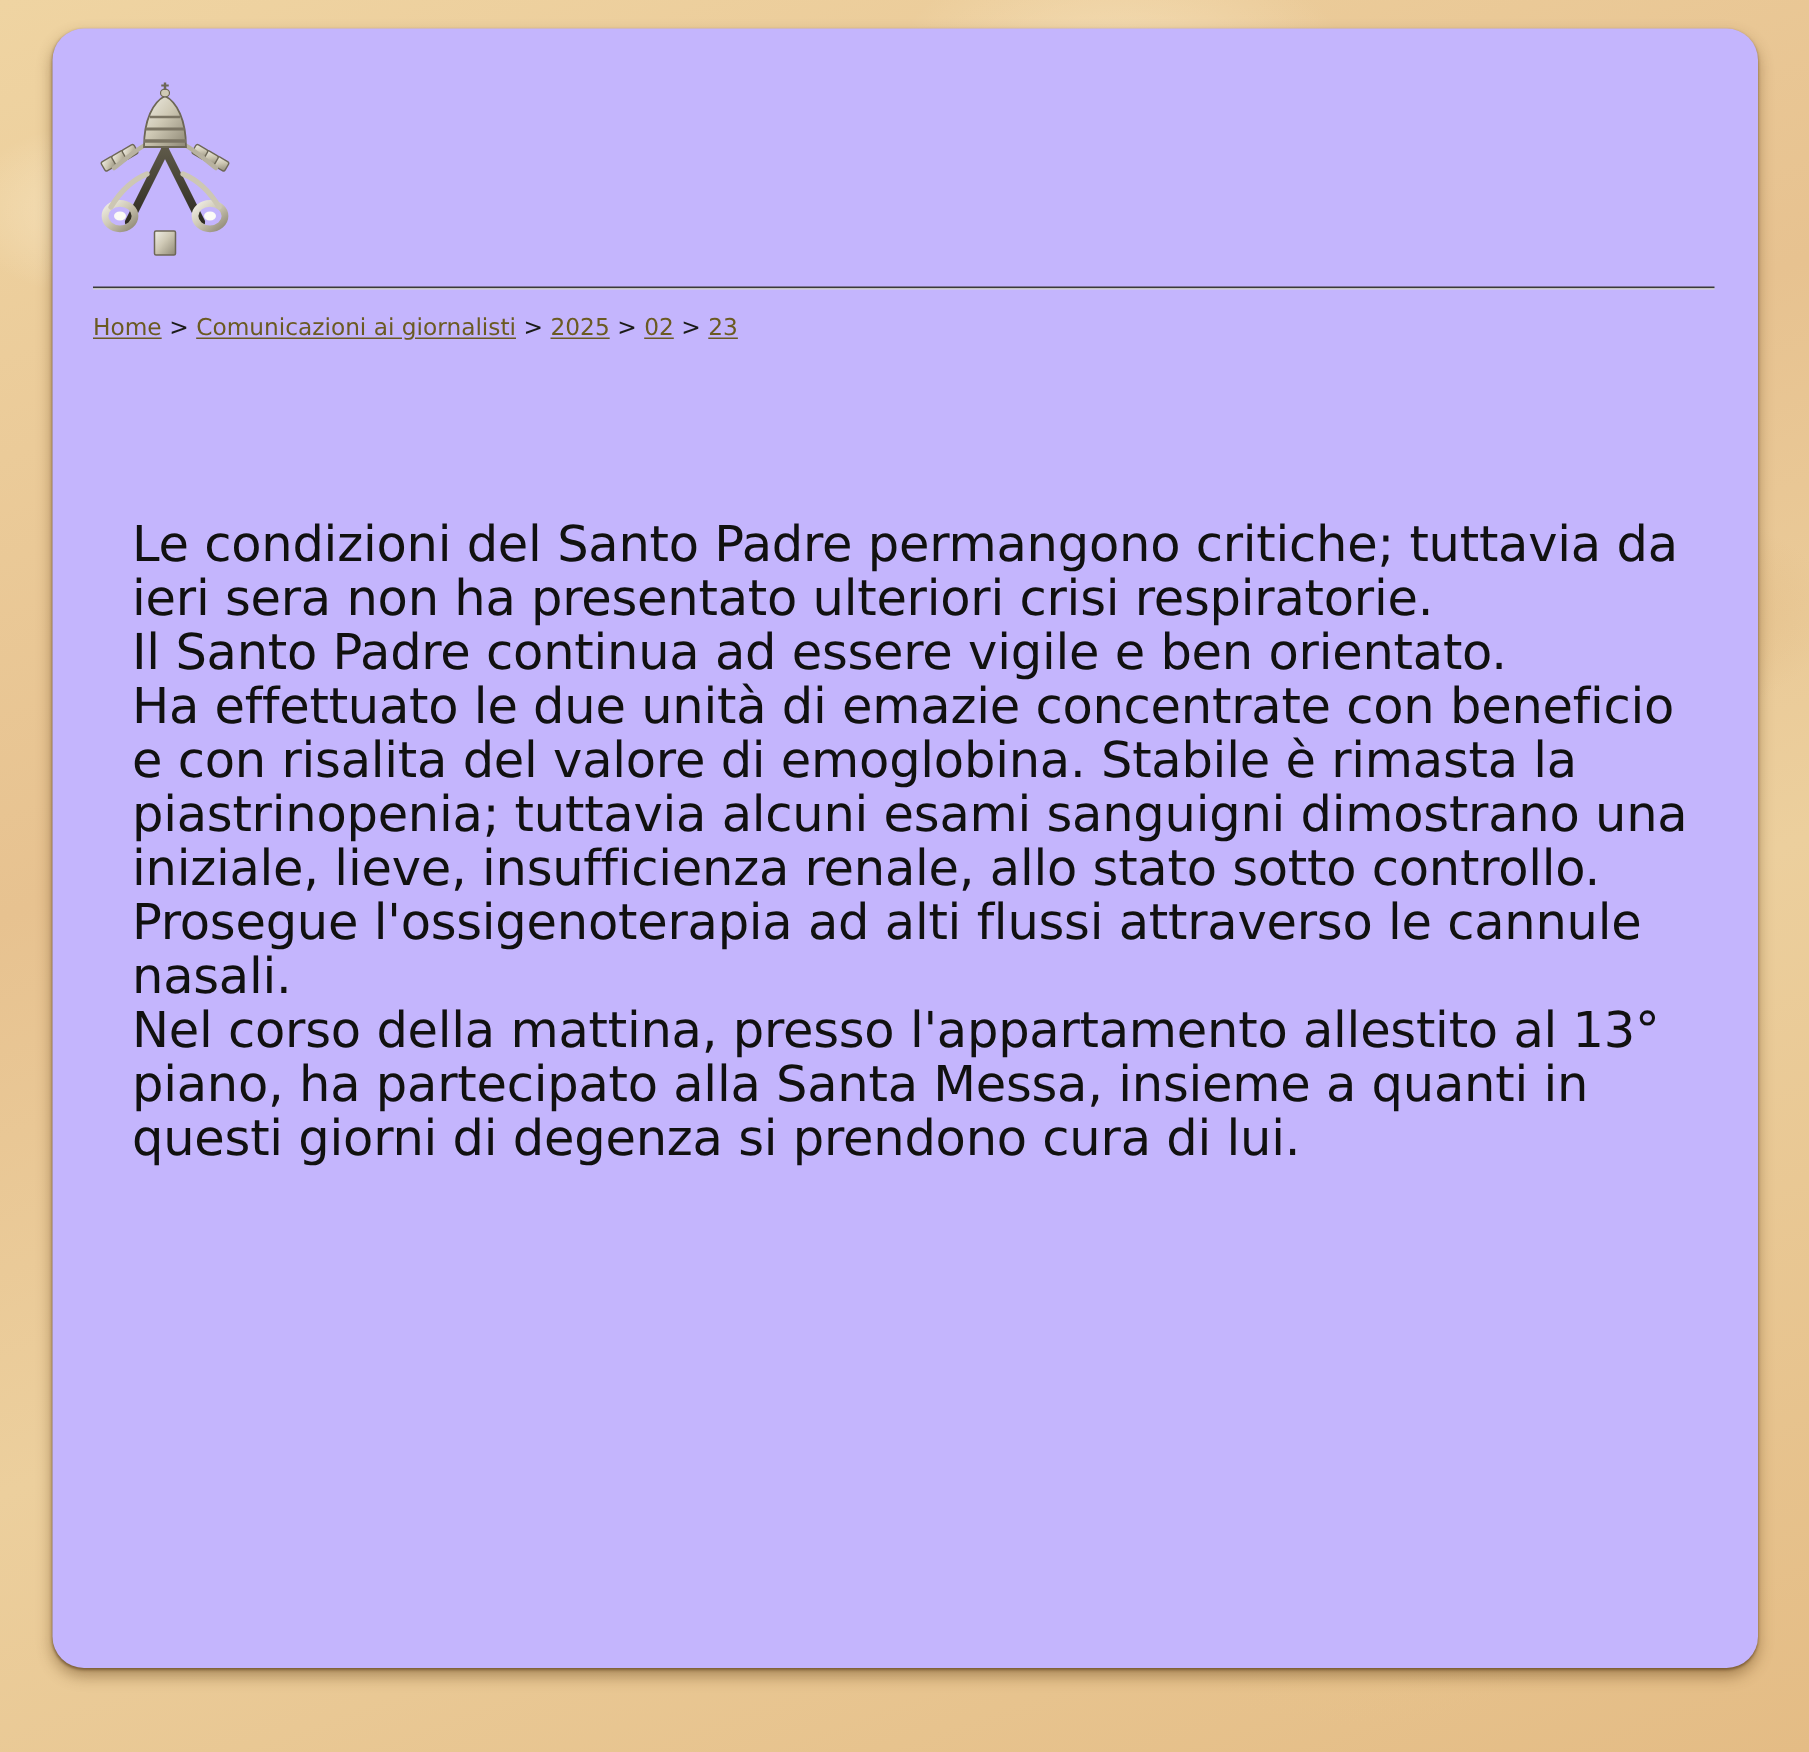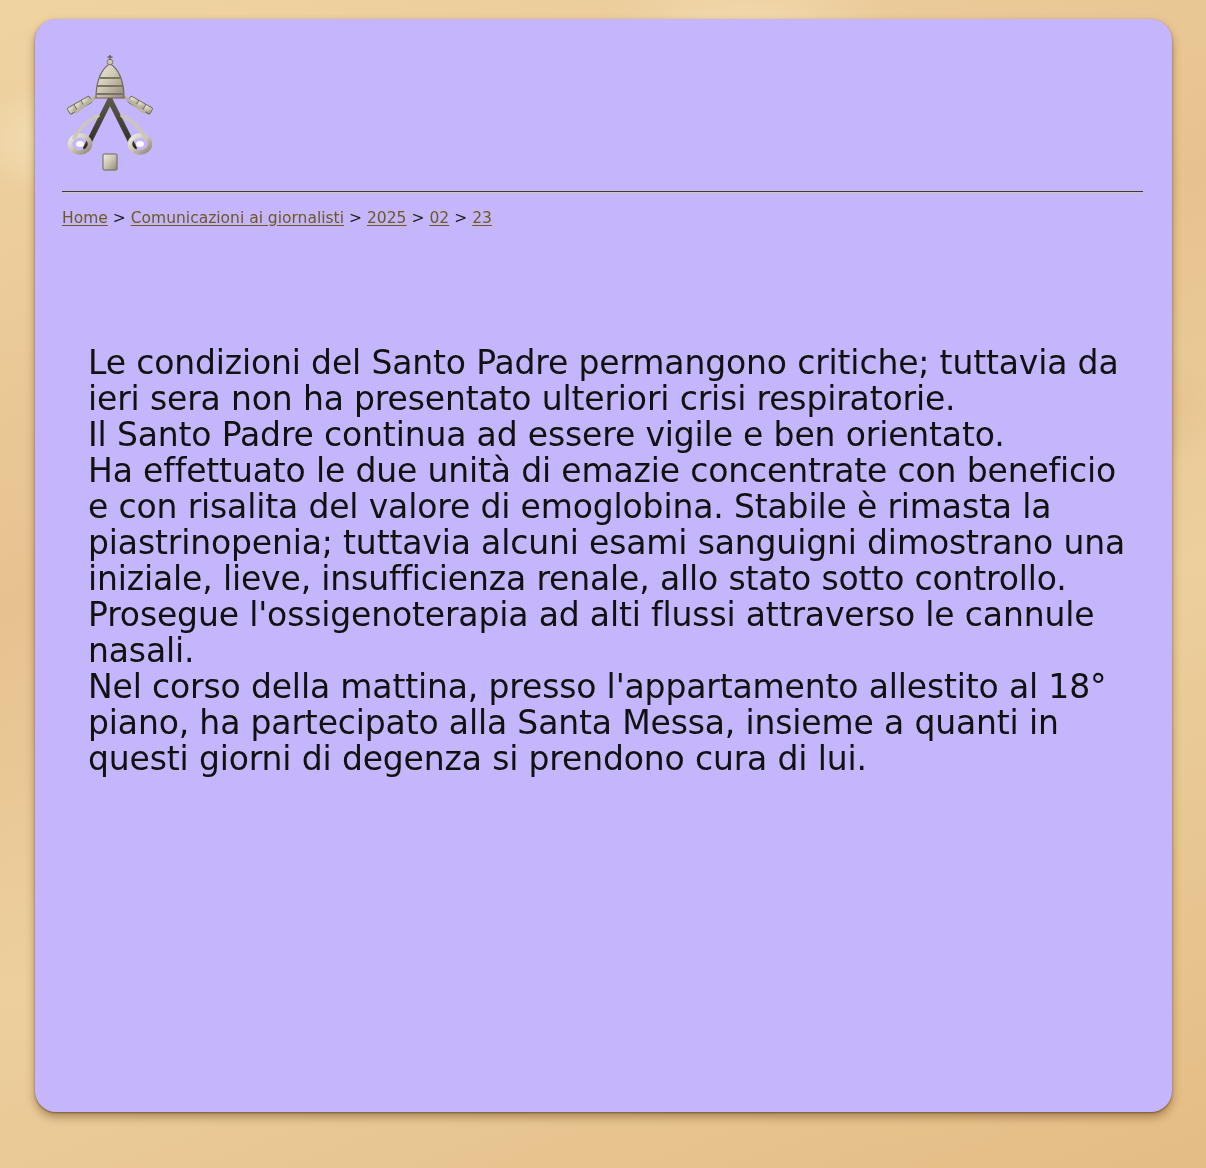--- a/index.html
+++ b/index.html
@@ -163,17 +163,17 @@
     <div class="divider"></div>
 
     <nav class="breadcrumb">
       <a class="crumb" href="#">Home</a><span class="sep">&gt;</span><a class="crumb" href="#">Comunicazioni ai giornalisti</a><span class="sep">&gt;</span><a class="crumb" href="#">2025</a><span class="sep">&gt;</span><a class="crumb" href="#">02</a><span class="sep">&gt;</span><a class="crumb" href="#">23</a>
     </nav>
 
     <article class="article">
       <p>Le condizioni del Santo Padre permangono critiche; tuttavia da ieri sera non ha presentato ulteriori crisi respiratorie.</p>
       <p>Il Santo Padre continua ad essere vigile e ben orientato.</p>
       <p>Ha effettuato le due unità di emazie concentrate con beneficio e con risalita del valore di emoglobina. Stabile è rimasta la piastrinopenia; tuttavia alcuni esami sanguigni dimostrano una iniziale, lieve, insufficienza renale, allo stato sotto controllo. Prosegue l'ossigenoterapia ad alti flussi attraverso le cannule nasali.</p>
-      <p>Nel corso della mattina, presso l'appartamento allestito al 18° piano, ha partecipato alla Santa Messa, insieme a quanti in questi giorni di degenza si prendono cura di lui.</p>
+      <p>Nel corso della mattina, presso l'appartamento allestito al 13° piano, ha partecipato alla Santa Messa, insieme a quanti in questi giorni di degenza si prendono cura di lui.</p>
     </article>
 
   </div>
 </div>
 
 </body></html>

